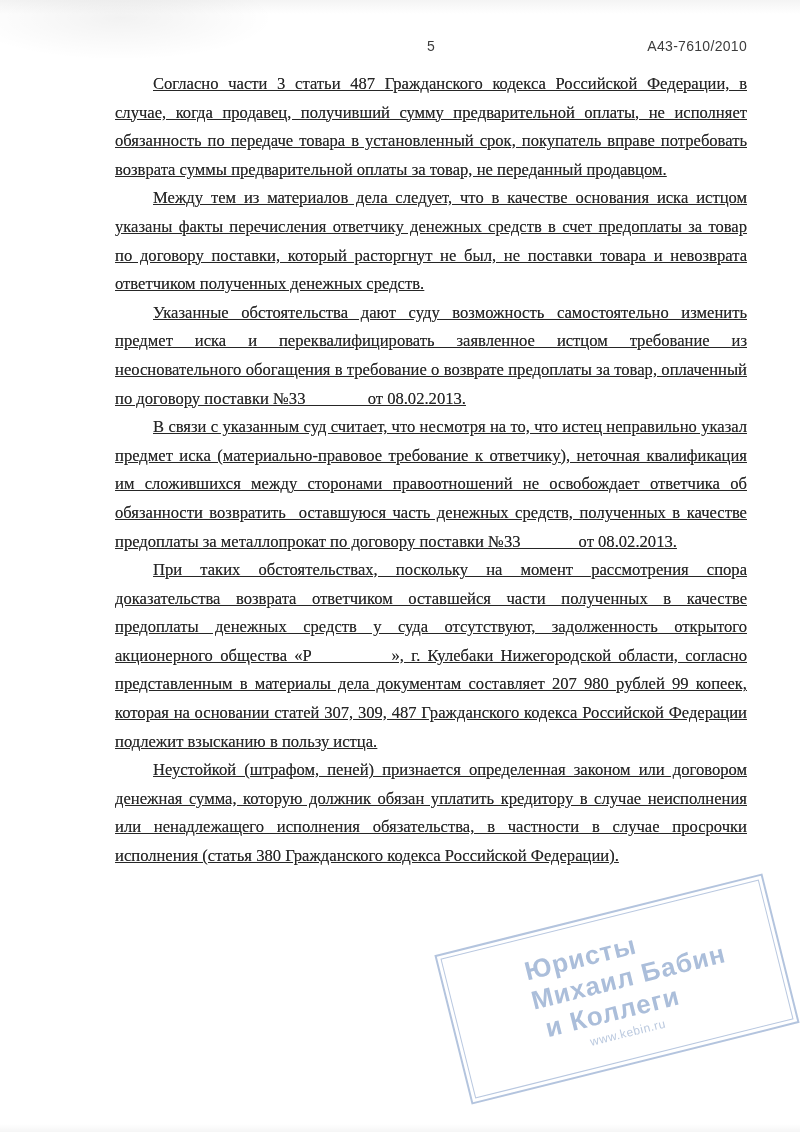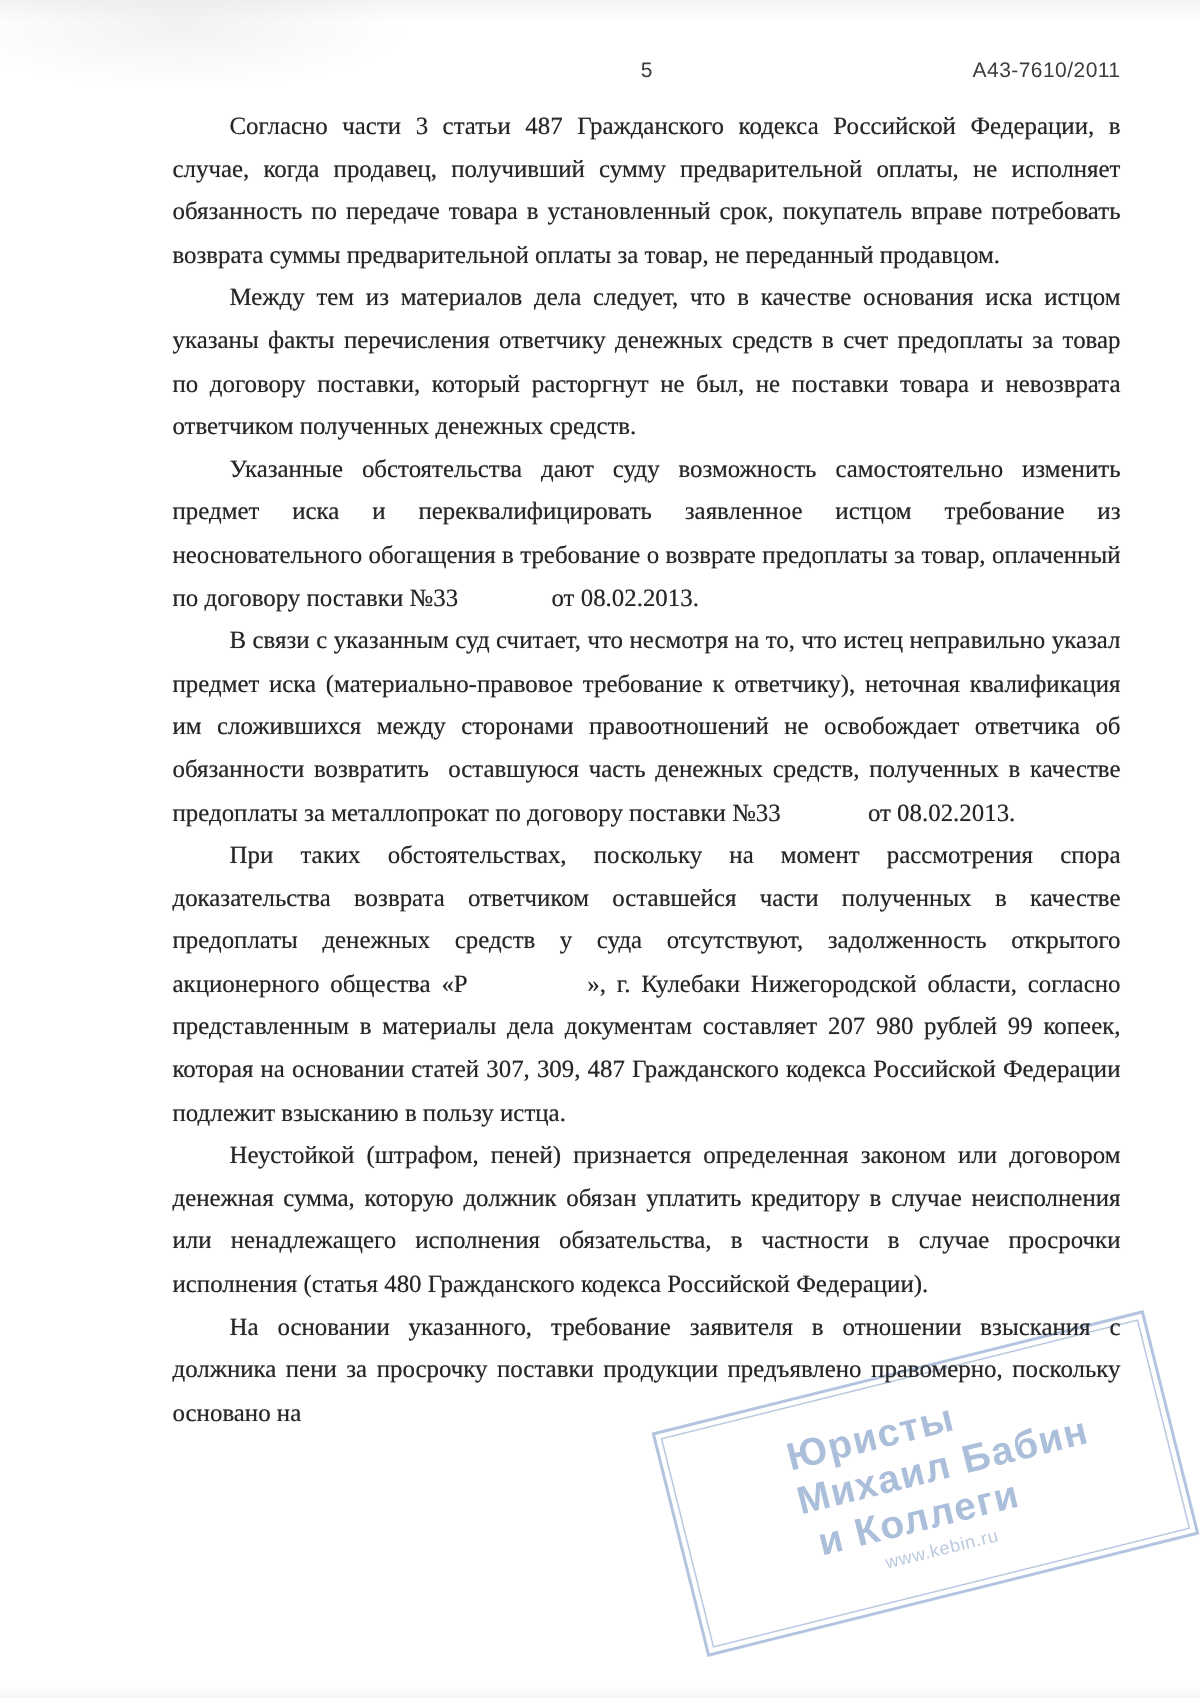--- a/index.html
+++ b/index.html
@@ -53,20 +53,21 @@
     width: 632px;
     z-index: 2;
     font-size: 16.6px;
     line-height: 28.6px;
     text-align: justify;
     text-shadow: 0 0 0.5px rgba(20,20,20,0.55);
   }
   .doc-body p {
     margin: 0;
     text-indent: 38px;
+    text-decoration: underline;
   }
 
   
   .stamp {
     position: absolute;
     left: 448px;
     top: 912px;
     width: 334px;
     height: 150px;
     transform: rotate(-14deg);
@@ -102,37 +103,36 @@
     background: linear-gradient(0deg, rgba(0,0,0,0.04), rgba(0,0,0,0));
   }
 </style>
 </head>
 <body>
 
 <div class="page">
 
   <div class="header">
     <span class="page-number">5</span>
-    <span class="case-number">А43-7610/2011</span>
+    <span class="case-number">А43-7610/2010</span>
   </div>
 
   <div class="stamp">
     <div class="stamp-inner">
       <div class="stamp-line1">Юристы</div>
       <div class="stamp-line2">Михаил Бабин</div>
       <div class="stamp-line3">и Коллеги</div>
       <div class="stamp-url">www.kebin.ru</div>
     </div>
   </div>
 
   <div class="doc-body">
     <p>Согласно части 3 статьи 487 Гражданского кодекса Российской Федерации, в случае, когда продавец, получивший сумму предварительной оплаты, не исполняет обязанность по передаче товара в установленный срок, покупатель вправе потребовать возврата суммы предварительной оплаты за товар, не переданный продавцом.</p>
     <p>Между тем из материалов дела следует, что в качестве основания иска истцом указаны факты перечисления ответчику денежных средств в счет предоплаты за товар по договору поставки, который расторгнут не был, не поставки товара и невозврата ответчиком полученных денежных средств.</p>
     <p>Указанные обстоятельства дают суду возможность самостоятельно изменить предмет иска и переквалифицировать заявленное истцом требование из неосновательного обогащения в требование о возврате предоплаты за товар, оплаченный по договору поставки №33&nbsp;&nbsp;&nbsp;&nbsp;&nbsp;&nbsp;&nbsp;&nbsp;&nbsp;&nbsp;&nbsp;&nbsp;&nbsp;&nbsp; от 08.02.2013.</p>
     <p>В связи с указанным суд считает, что несмотря на то, что истец неправильно указал предмет иска (материально-правовое требование к ответчику), неточная квалификация им сложившихся между сторонами правоотношений не освобождает ответчика об обязанности возвратить&nbsp; оставшуюся часть денежных средств, полученных в качестве предоплаты за металлопрокат по договору поставки №33&nbsp;&nbsp;&nbsp;&nbsp;&nbsp;&nbsp;&nbsp;&nbsp;&nbsp;&nbsp;&nbsp;&nbsp;&nbsp; от 08.02.2013.</p>
     <p>При таких обстоятельствах, поскольку на момент рассмотрения спора доказательства возврата ответчиком оставшейся части полученных в качестве предоплаты денежных средств у суда отсутствуют, задолженность открытого акционерного общества «Р&nbsp;&nbsp;&nbsp;&nbsp;&nbsp;&nbsp;&nbsp;&nbsp;&nbsp;&nbsp;&nbsp;», г. Кулебаки Нижегородской области, согласно представленным в материалы дела документам составляет 207&nbsp;980 рублей 99 копеек, которая на основании статей 307, 309, 487 Гражданского кодекса Российской Федерации подлежит взысканию в пользу истца.</p>
-    <p>Неустойкой (штрафом, пеней) признается определенная законом или договором денежная сумма, которую должник обязан уплатить кредитору в случае неисполнения или ненадлежащего исполнения обязательства, в частности в случае просрочки исполнения (статья 480 Гражданского кодекса Российской Федерации).</p>
-    <p>На основании указанного, требование заявителя в отношении взыскания с должника пени за просрочку поставки продукции предъявлено правомерно, поскольку основано на</p>
+    <p>Неустойкой (штрафом, пеней) признается определенная законом или договором денежная сумма, которую должник обязан уплатить кредитору в случае неисполнения или ненадлежащего исполнения обязательства, в частности в случае просрочки исполнения (статья 380 Гражданского кодекса Российской Федерации).</p>
   </div>
 
   <div class="scan-shadow-bottom"></div>
 
 </div>
 
 </body></html>

